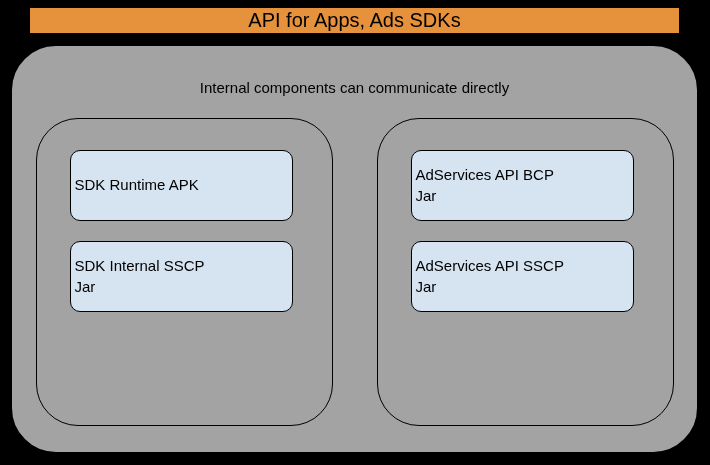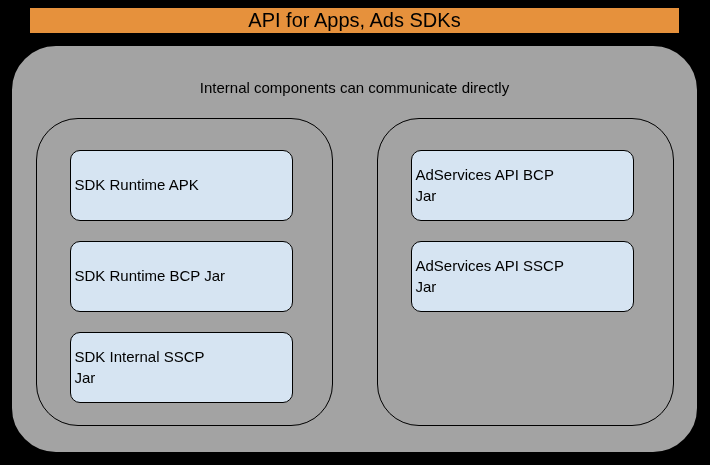--- a/index.html
+++ b/index.html
@@ -92,23 +92,20 @@
   <div class="panel">
     <div class="panel-title">Internal components can communicate directly</div>
 
     <div class="groups">
 
       <div class="group">
         <div class="box">
           <span class="box-label">SDK Runtime APK</span>
         </div>
         <div class="box">
-          <span class="box-label">SDK Runtime BCP Jar</span>
-        </div>
-        <div class="box">
           <span class="box-label">SDK Internal SSCP
 Jar</span>
         </div>
       </div>
 
       <div class="group">
         <div class="box">
           <span class="box-label">AdServices API BCP
 Jar</span>
         </div>

